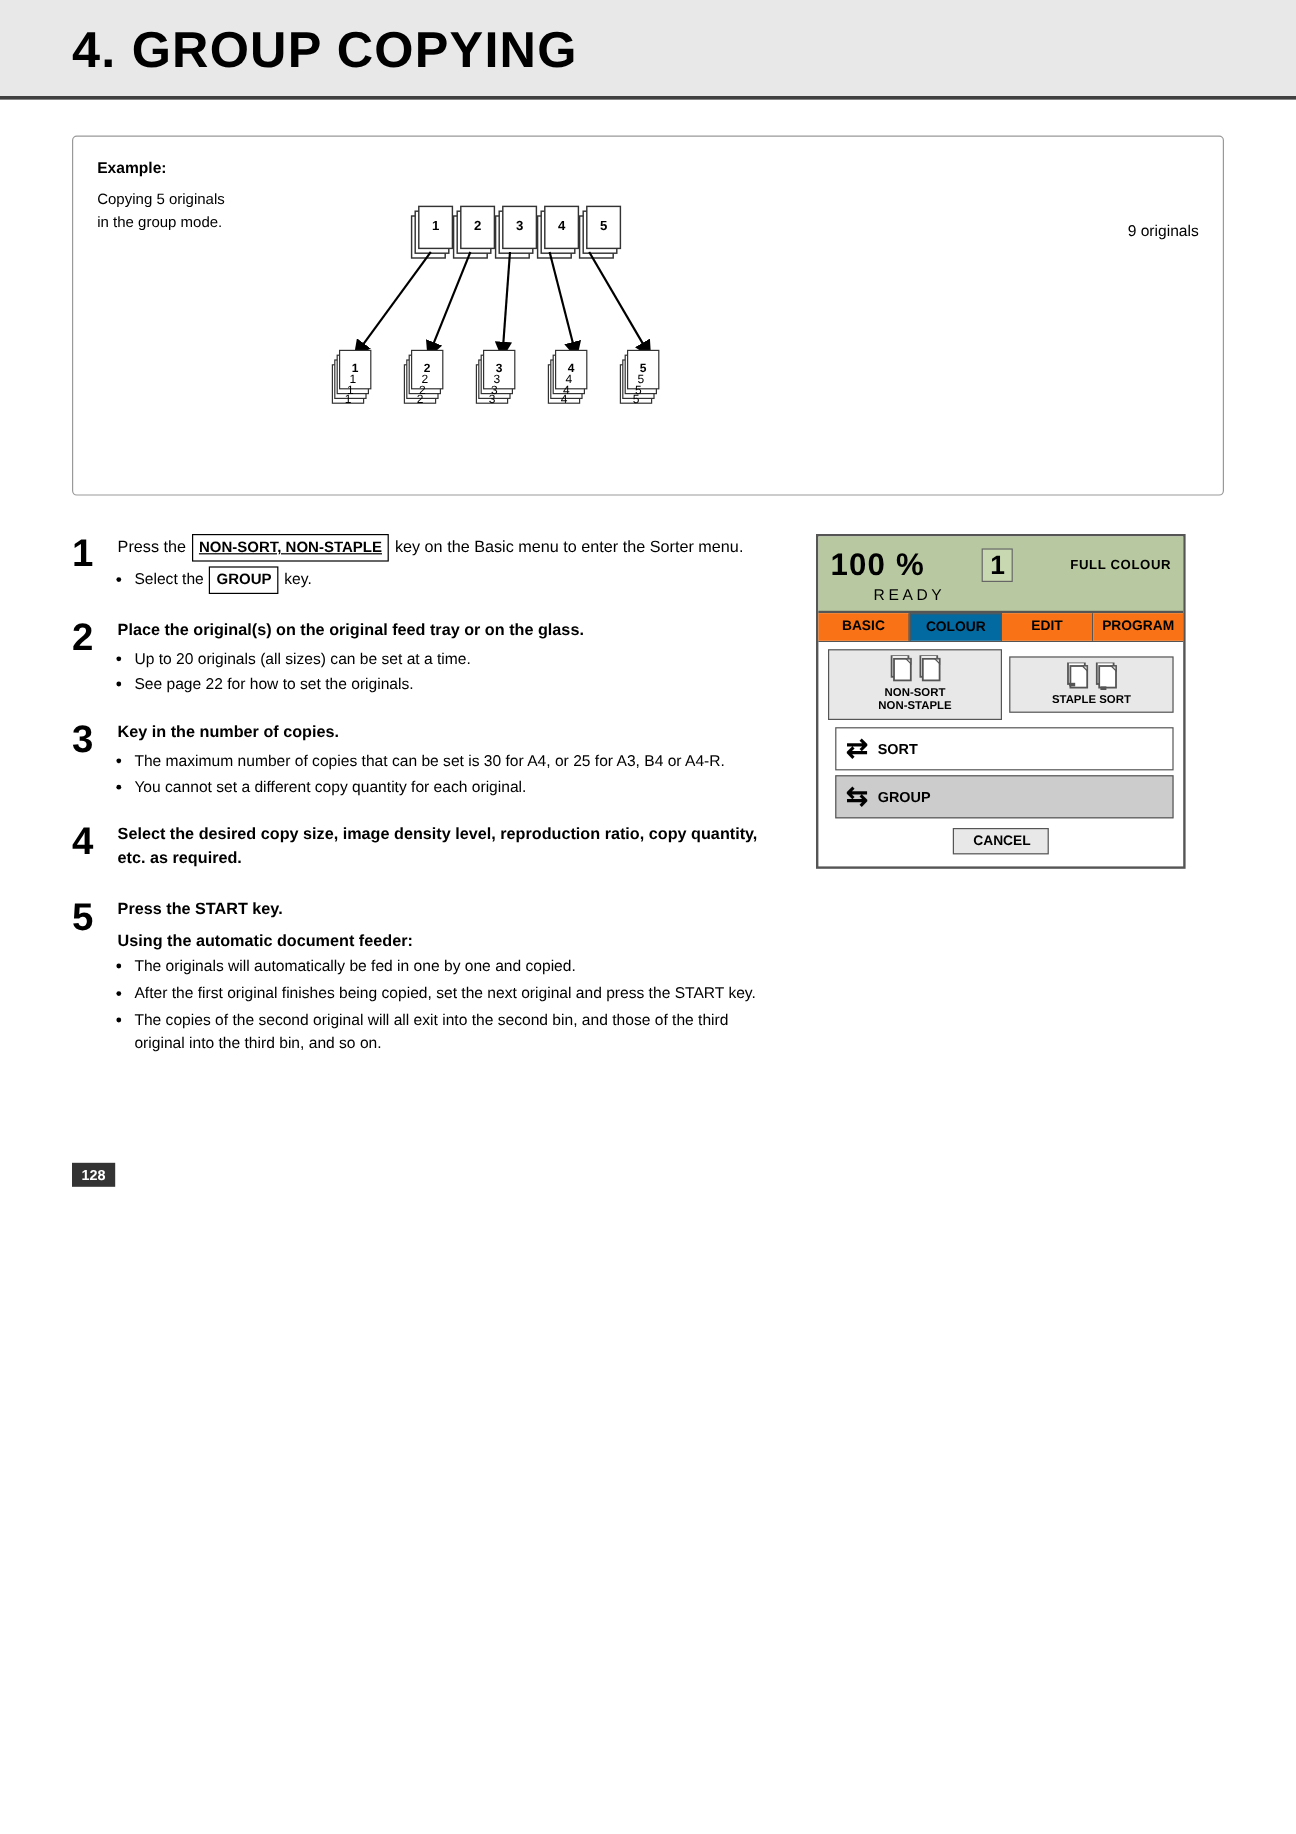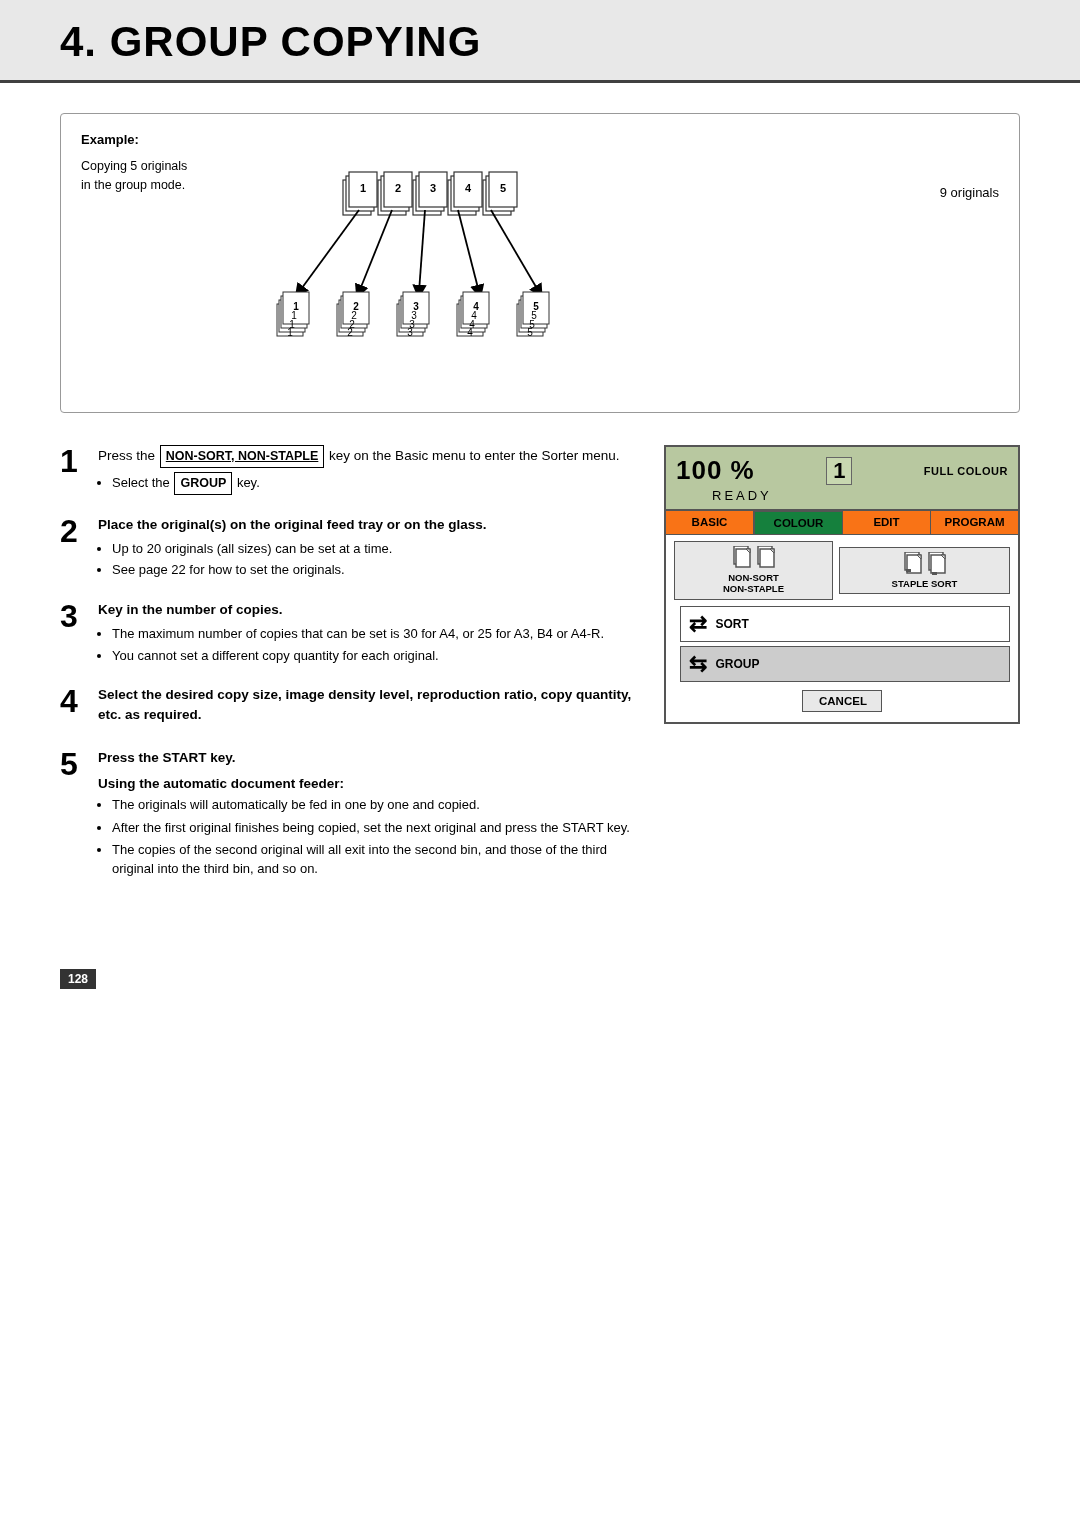--- a/index.html
+++ b/index.html
@@ -129,21 +129,21 @@
       margin: 0 1px;
     }
     .key-underline {
       text-decoration: underline;
     }
 
     
     .panel {
       border: 2px solid #555;
       background: #fff;
-      width: 356px;
+      width: 308px;
       font-size: 12px;
     }
     .panel-lcd {
       background: #b8c8a0;
       padding: 8px 10px 6px 10px;
       border-bottom: 2px solid #555;
     }
     .lcd-top-row {
       display: flex;
       justify-content: space-between;
@@ -189,21 +189,21 @@
       border-right: 1.5px solid #555;
       font-size: 11.5px;
       font-weight: 700;
       background: #f97316;
       cursor: pointer;
     }
     .panel-tab:last-child {
       border-right: none;
     }
     .panel-tab.colour-tab {
-      background: #15803d;
+      background: #0369a1;
       border: 1.5px solid #555;
       border-bottom: none;
     }
 
     .panel-body {
       padding: 6px 8px;
     }
 
     .panel-row {
       display: flex;
@@ -466,21 +466,21 @@
           <div class="panel-tab">BASIC</div>
           <div class="panel-tab colour-tab">COLOUR</div>
           <div class="panel-tab">EDIT</div>
           <div class="panel-tab">PROGRAM</div>
         </div>
 
         <div class="panel-body">
 
           <div class="panel-row">
 
-            <div class="panel-btn panel-btn-wide" style="flex:1; flex-direction:column; gap:2px; padding:4px 0;">
+            <div class="panel-btn panel-btn-wide" style="flex:1; flex-direction:column; gap:2px; padding:4px 10px;">
               <div style="display:flex; gap:4px; align-items:center;">
 
                 <svg width="20" height="24" viewBox="0 0 20 24">
                   <rect x="2" y="0" width="14" height="18" fill="white" stroke="#555" stroke-width="1.5"></rect>
                   <rect x="4" y="3" width="14" height="18" fill="white" stroke="#555" stroke-width="1.5"></rect>
                   <polygon points="14,3 18,3 18,7" fill="#ddd" stroke="#555" stroke-width="1"></polygon>
                 </svg>
                 <svg width="20" height="24" viewBox="0 0 20 24">
                   <rect x="2" y="0" width="14" height="18" fill="white" stroke="#555" stroke-width="1.5"></rect>
                   <rect x="4" y="3" width="14" height="18" fill="white" stroke="#555" stroke-width="1.5"></rect>

